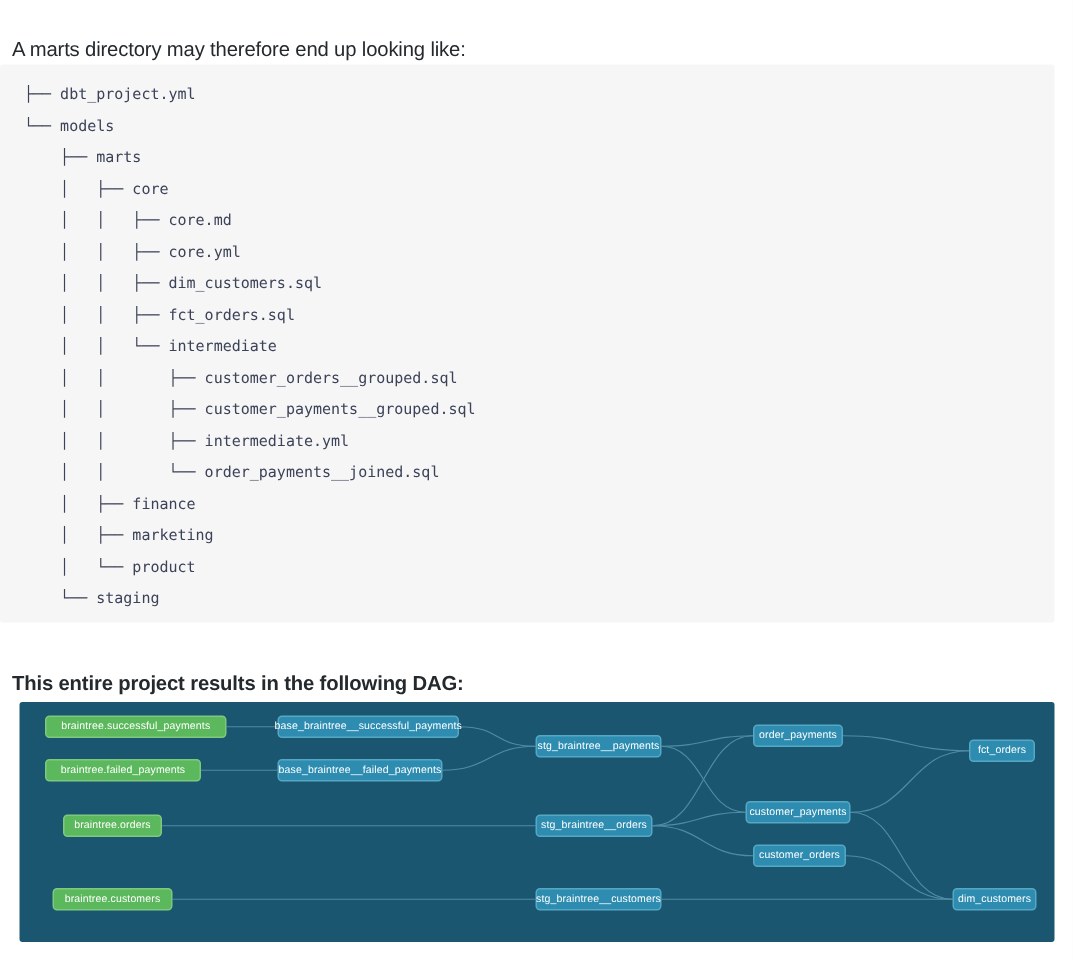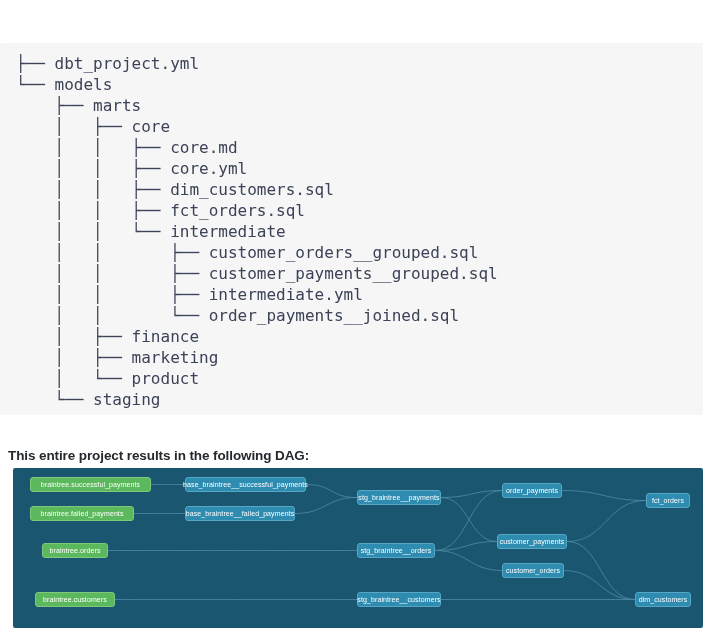--- a/index.html
+++ b/index.html
@@ -31,21 +31,21 @@
     height: 372px;
     background: #f6f6f7;
     border-radius: 2px;
     overflow: hidden;
   }
   .code-inner {
     position: absolute;
     left: 16px;
     top: 10px;
     font-family: "DejaVu Sans Mono", "Liberation Mono", monospace;
-    font-size: 16px;
+    font-size: 10px;
     line-height: 21px;
     color: #3c4257;
     white-space: pre;
     letter-spacing: 0px;
   }
   .code-line { white-space: pre; height: 21px; }
 
   
   .dag-panel {
     position: absolute;
@@ -81,20 +81,21 @@
   .node.model {
     background: #2d8cb0;
     border: 1px solid #55a7c4;
   }
 </style>
 </head>
 <body>
 
 <div class="page">
 
+  <p class="para" id="para-1">A marts directory may therefore end up looking like:</p>
 
   <div class="codeblock">
     <div class="code-inner" id="code-lines"><div class="code-line">├── dbt_project.yml</div><div class="code-line">└── models</div><div class="code-line">    ├── marts</div><div class="code-line">    │   ├── core</div><div class="code-line">    │   │   ├── core.md</div><div class="code-line">    │   │   ├── core.yml</div><div class="code-line">    │   │   ├── dim_customers.sql</div><div class="code-line">    │   │   ├── fct_orders.sql</div><div class="code-line">    │   │   └── intermediate</div><div class="code-line">    │   │       ├── customer_orders__grouped.sql</div><div class="code-line">    │   │       ├── customer_payments__grouped.sql</div><div class="code-line">    │   │       ├── intermediate.yml</div><div class="code-line">    │   │       └── order_payments__joined.sql</div><div class="code-line">    │   ├── finance</div><div class="code-line">    │   ├── marketing</div><div class="code-line">    │   └── product</div><div class="code-line">    └── staging</div></div>
   </div>
 
   <p class="para" id="para-2">This entire project results in the following DAG:</p>
 
   <div class="dag-panel">
     <svg class="dag-svg" id="dag-edges" viewBox="0 0 690 160">
         <path d="M 138 16.5 C 166 16.5, 144 16.5, 172 16.5" fill="none" stroke="#4f8ba5" stroke-width="0.8"></path>

